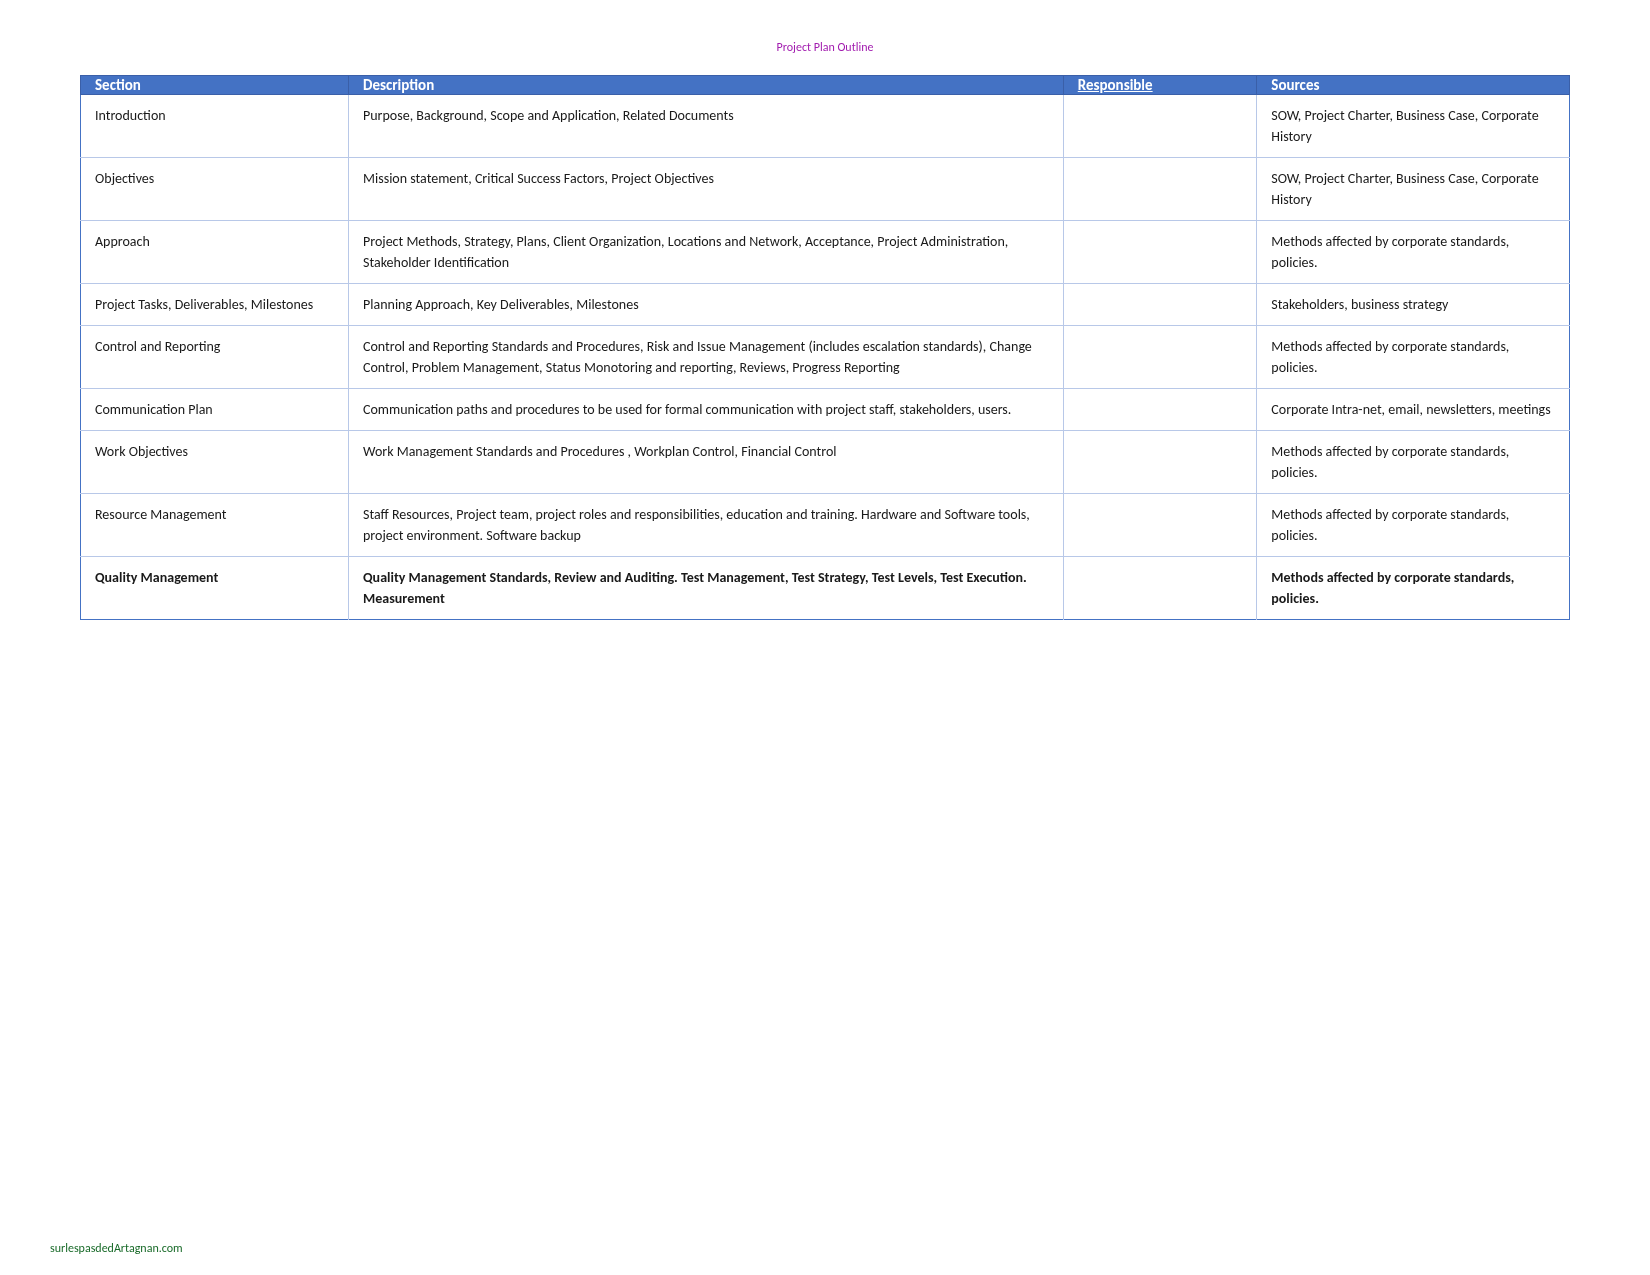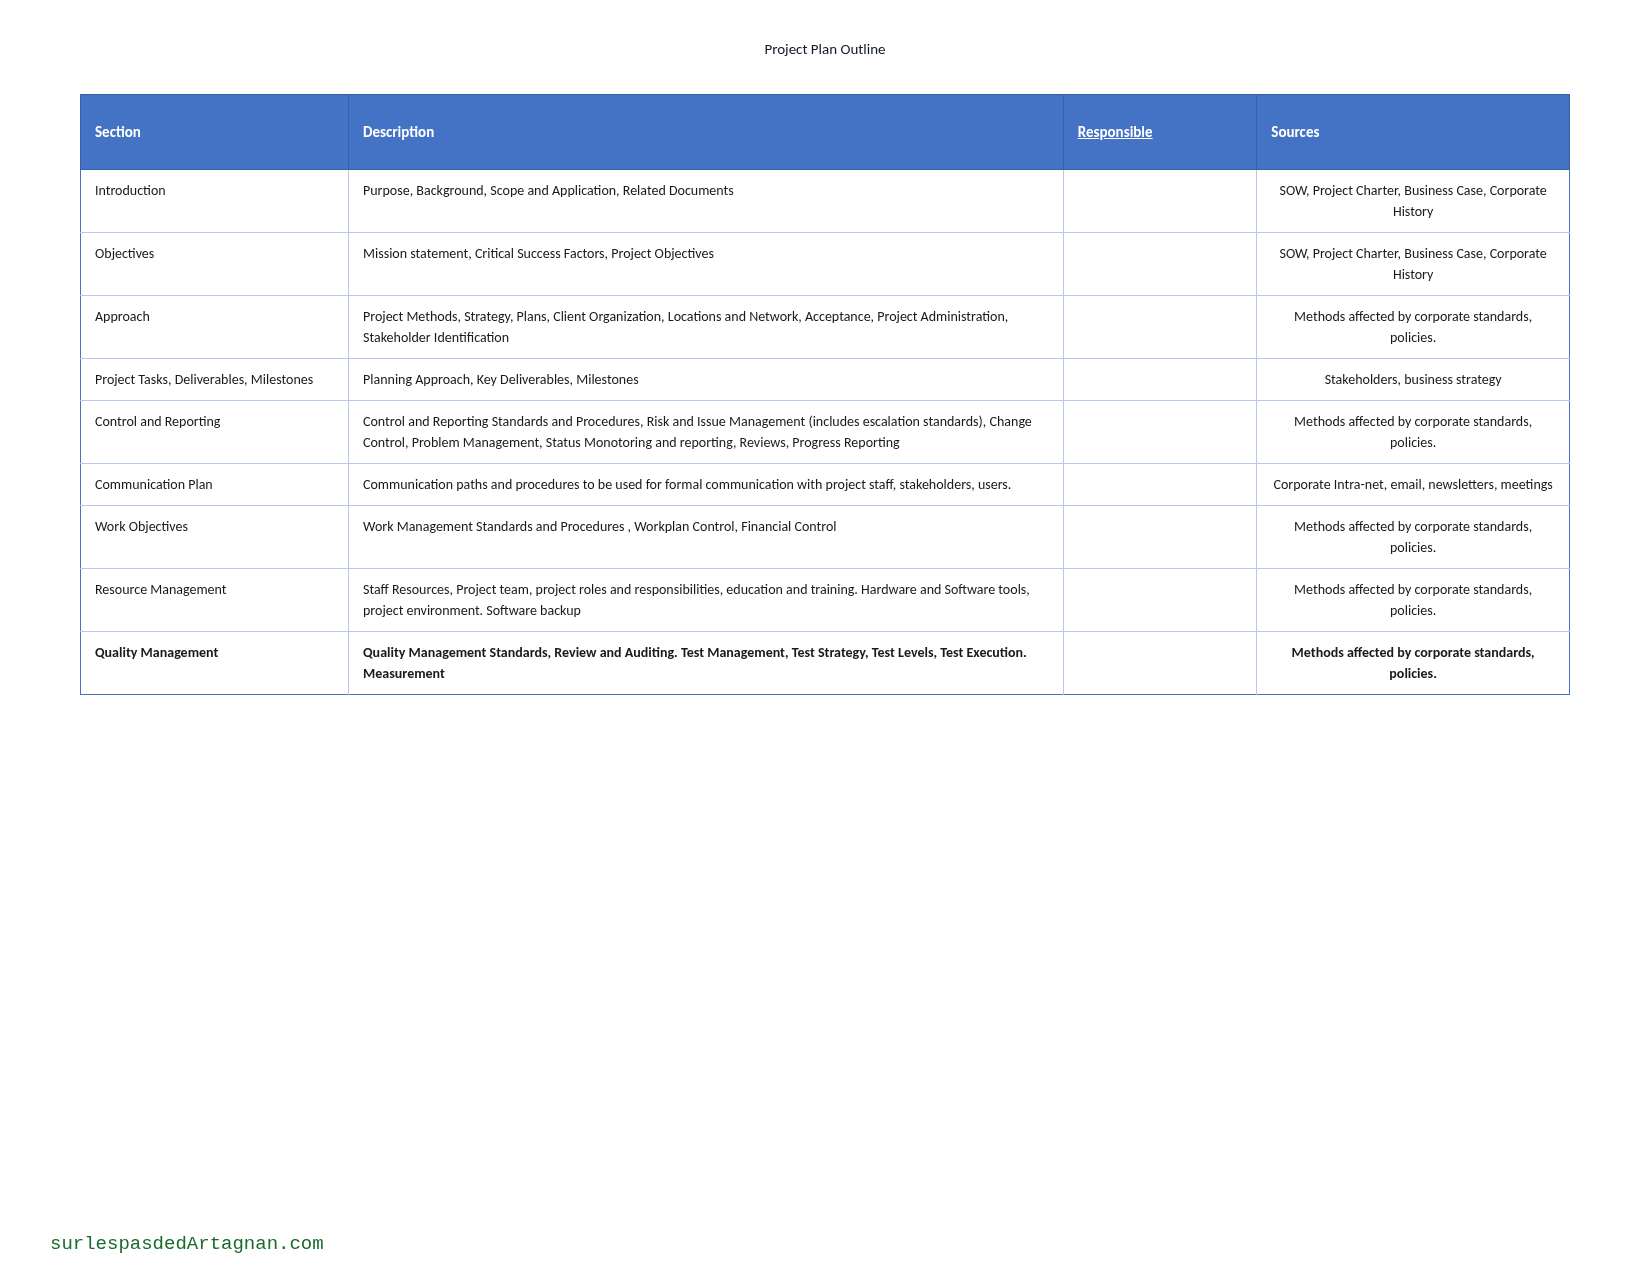--- a/index.html
+++ b/index.html
@@ -17,40 +17,40 @@
       min-height: 1275px;
       position: relative;
     }
 
     .page-container {
       padding: 40px 80px 80px 80px;
     }
 
     .page-title {
       text-align: center;
-      font-size: 15px;
-      color: #0f172a;
-      margin-bottom: 36px;
+      font-size: 12px;
+      color: #a21caf;
+      margin-bottom: 21px;
       font-weight: normal;
     }
 
     table {
       width: 100%;
       border-collapse: collapse;
       border: 1.5px solid #4472c4;
     }
 
     thead tr {
       background-color: #4472c4;
     }
 
     thead th {
       color: #ffffff;
       font-weight: bold;
-      padding: 28px 14px;
+      padding: 0 14px;
       text-align: left;
       border: 1px solid #3a5fa8;
       font-size: 15px;
     }
 
     tbody tr {
       border-bottom: 1px solid #b8c8e8;
     }
 
     tbody tr:last-child {
@@ -61,21 +61,20 @@
     tbody td {
       padding: 10px 14px;
       vertical-align: top;
       border-right: 1px solid #b8c8e8;
       font-size: 14px;
       line-height: 1.5;
     }
 
     tbody td:last-child {
       border-right: none;
-      text-align: center;
     }
 
     .col-section {
       width: 18%;
     }
 
     .col-description {
       width: 48%;
     }
 
@@ -85,24 +84,23 @@
     }
 
     .col-sources {
       width: 21%;
     }
 
     .footer-link {
       position: absolute;
       bottom: 20px;
       left: 50px;
-      font-size: 19px;
+      font-size: 12px;
       color: #1a6b2a;
       font-weight: normal;
-      font-family: Liberation Mono, monospace;
     }
   </style>
 </head>
 <body>
 
 <div class="page-container">
   <h1 class="page-title">Project Plan Outline</h1>
 
   <table>
     <thead>

